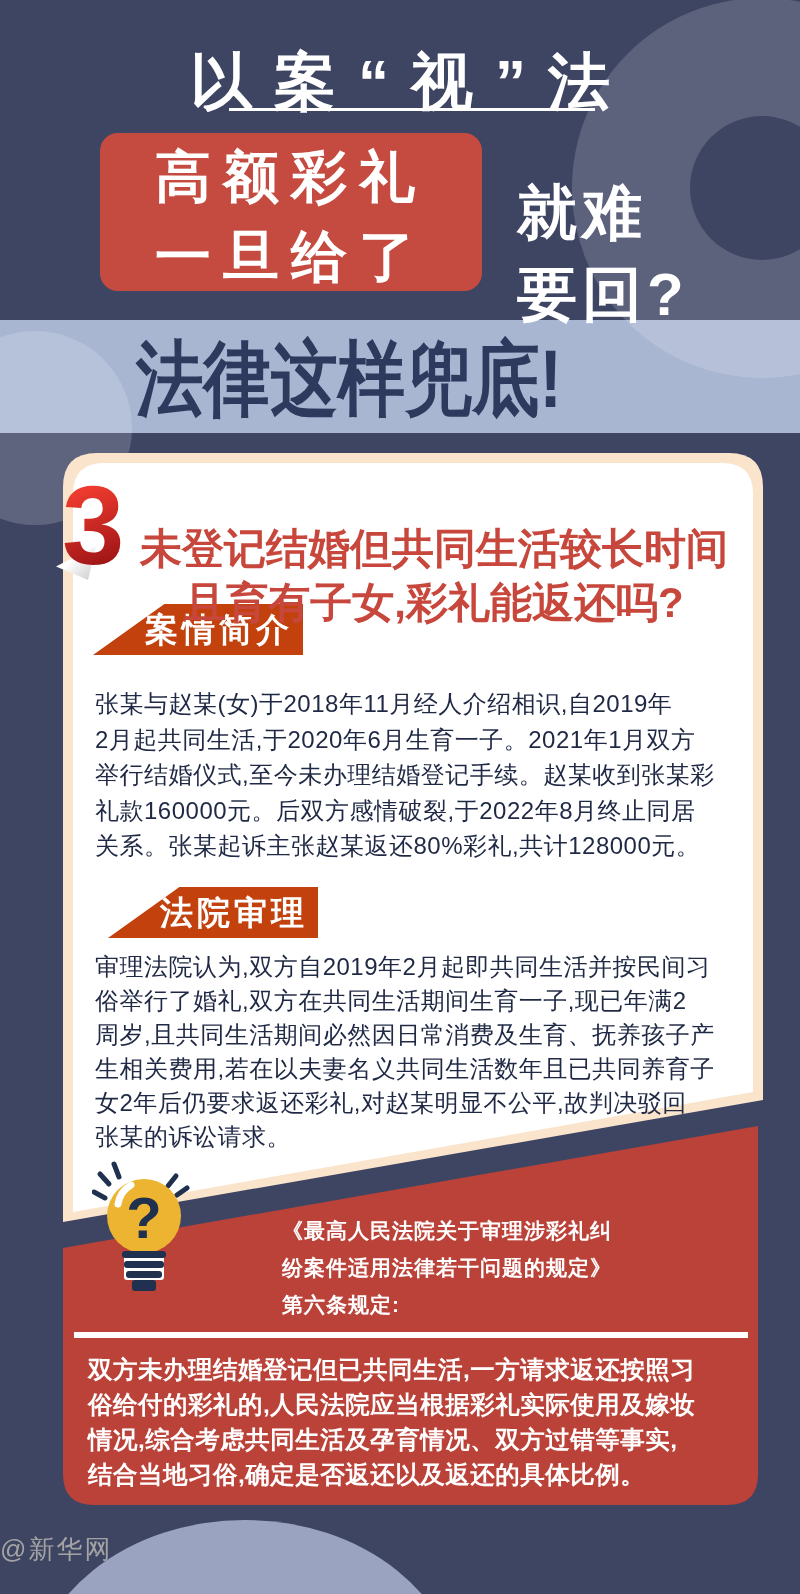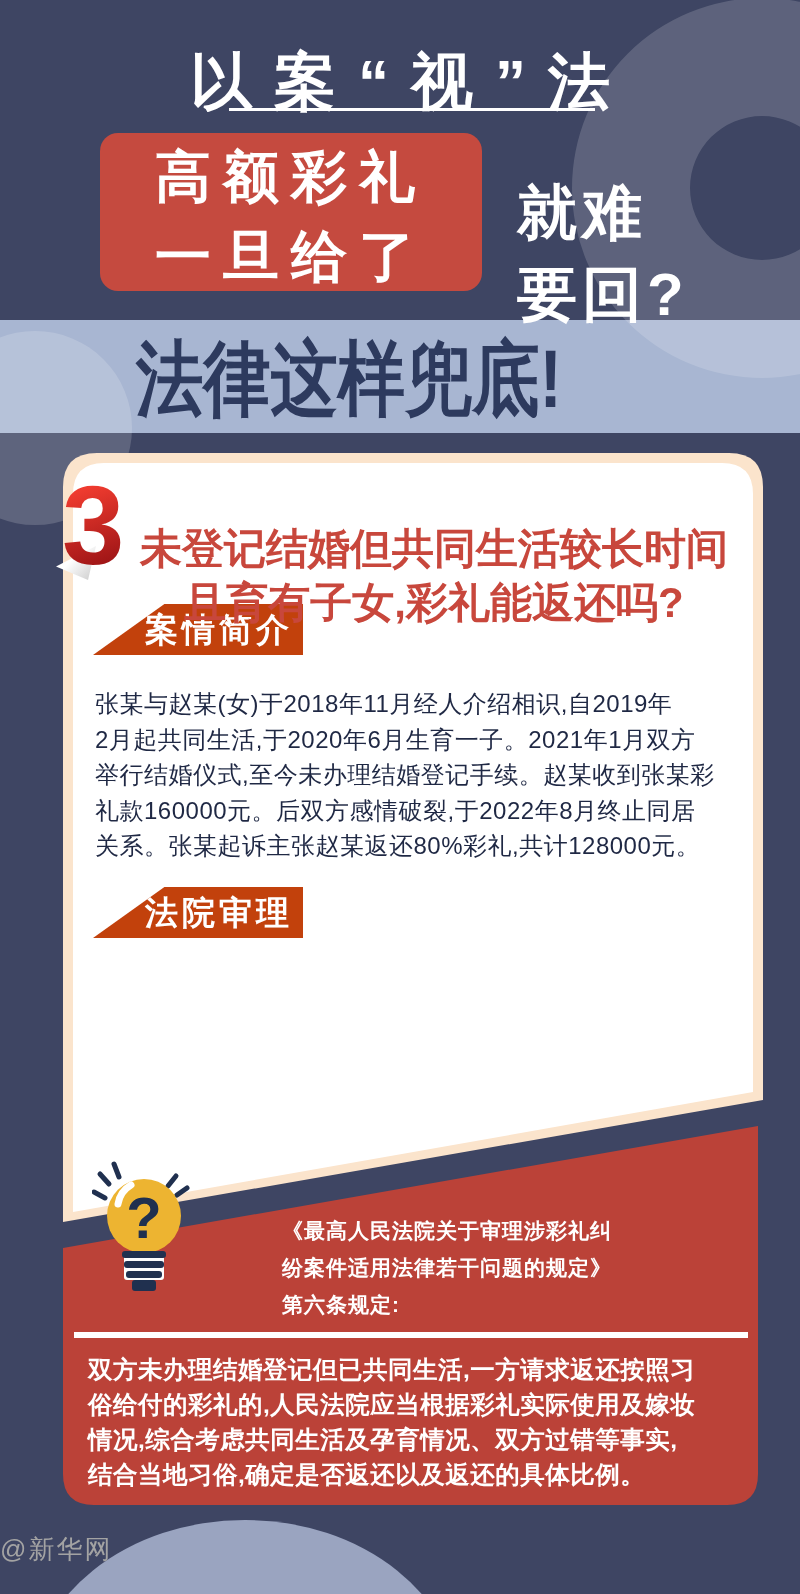--- a/index.html
+++ b/index.html
@@ -49,21 +49,21 @@
     z-index:3;
     margin-top:40px;
   }
   .tag{
     width:210px;height:51px;background:#c2410c;
     clip-path:polygon(34% 0,100% 0,100% 100%,0 100%);
     color:#ffffff;font-size:33px;font-weight:800;letter-spacing:4px;
     line-height:51px;text-align:right;padding-right:10px;box-sizing:border-box;
   }
   .tag1{left:93px;top:604px;}
-  .tag2{left:93px;top:887px;}
+  .tag2{left:108px;top:887px;}
   .body-text{
     left:95px;width:700px;color:#1f2844;font-size:24px;font-weight:400;
     letter-spacing:.5px;line-height:35.5px;white-space:pre-line;
   }
   .para1{top:686px;}
   .para2{top:950px;line-height:34px;}
   .reg-title{
     left:282px;top:1212px;width:480px;color:#ffffff;
     font-size:21px;font-weight:800;letter-spacing:1px;line-height:37px;
     white-space:pre-line;
@@ -116,20 +116,26 @@
 且育有子女,彩礼能返还吗?</div>
 
   <div class="abs tag tag1">案情简介</div>
   <div class="abs body-text para1">张某与赵某(女)于2018年11月经人介绍相识,自2019年
 2月起共同生活,于2020年6月生育一子。2021年1月双方
 举行结婚仪式,至今未办理结婚登记手续。赵某收到张某彩
 礼款160000元。后双方感情破裂,于2022年8月终止同居
 关系。张某起诉主张赵某返还80%彩礼,共计128000元。</div>
 
   <div class="abs tag tag2">法院审理</div>
+  <div class="abs body-text para2">审理法院认为,双方自2019年2月起即共同生活并按民间习
+俗举行了婚礼,双方在共同生活期间生育一子,现已年满2
+周岁,且共同生活期间必然因日常消费及生育、抚养孩子产
+生相关费用,若在以夫妻名义共同生活数年且已共同养育子
+女2年后仍要求返还彩礼,对赵某明显不公平,故判决驳回
+张某的诉讼请求。</div>
 
   <svg class="abs bulb" width="104" height="138" viewBox="0 0 104 138">
     <g stroke="#20304f" stroke-width="5" stroke-linecap="round">
       <line x1="22" y1="6" x2="27" y2="19"></line>
       <line x1="8" y1="16" x2="17" y2="26"></line>
       <line x1="2" y1="34" x2="13" y2="40"></line>
       <line x1="84" y1="18" x2="76" y2="28"></line>
       <line x1="95" y1="30" x2="85" y2="37"></line>
     </g>
     <circle cx="52" cy="58" r="37" fill="#edb431"></circle>

